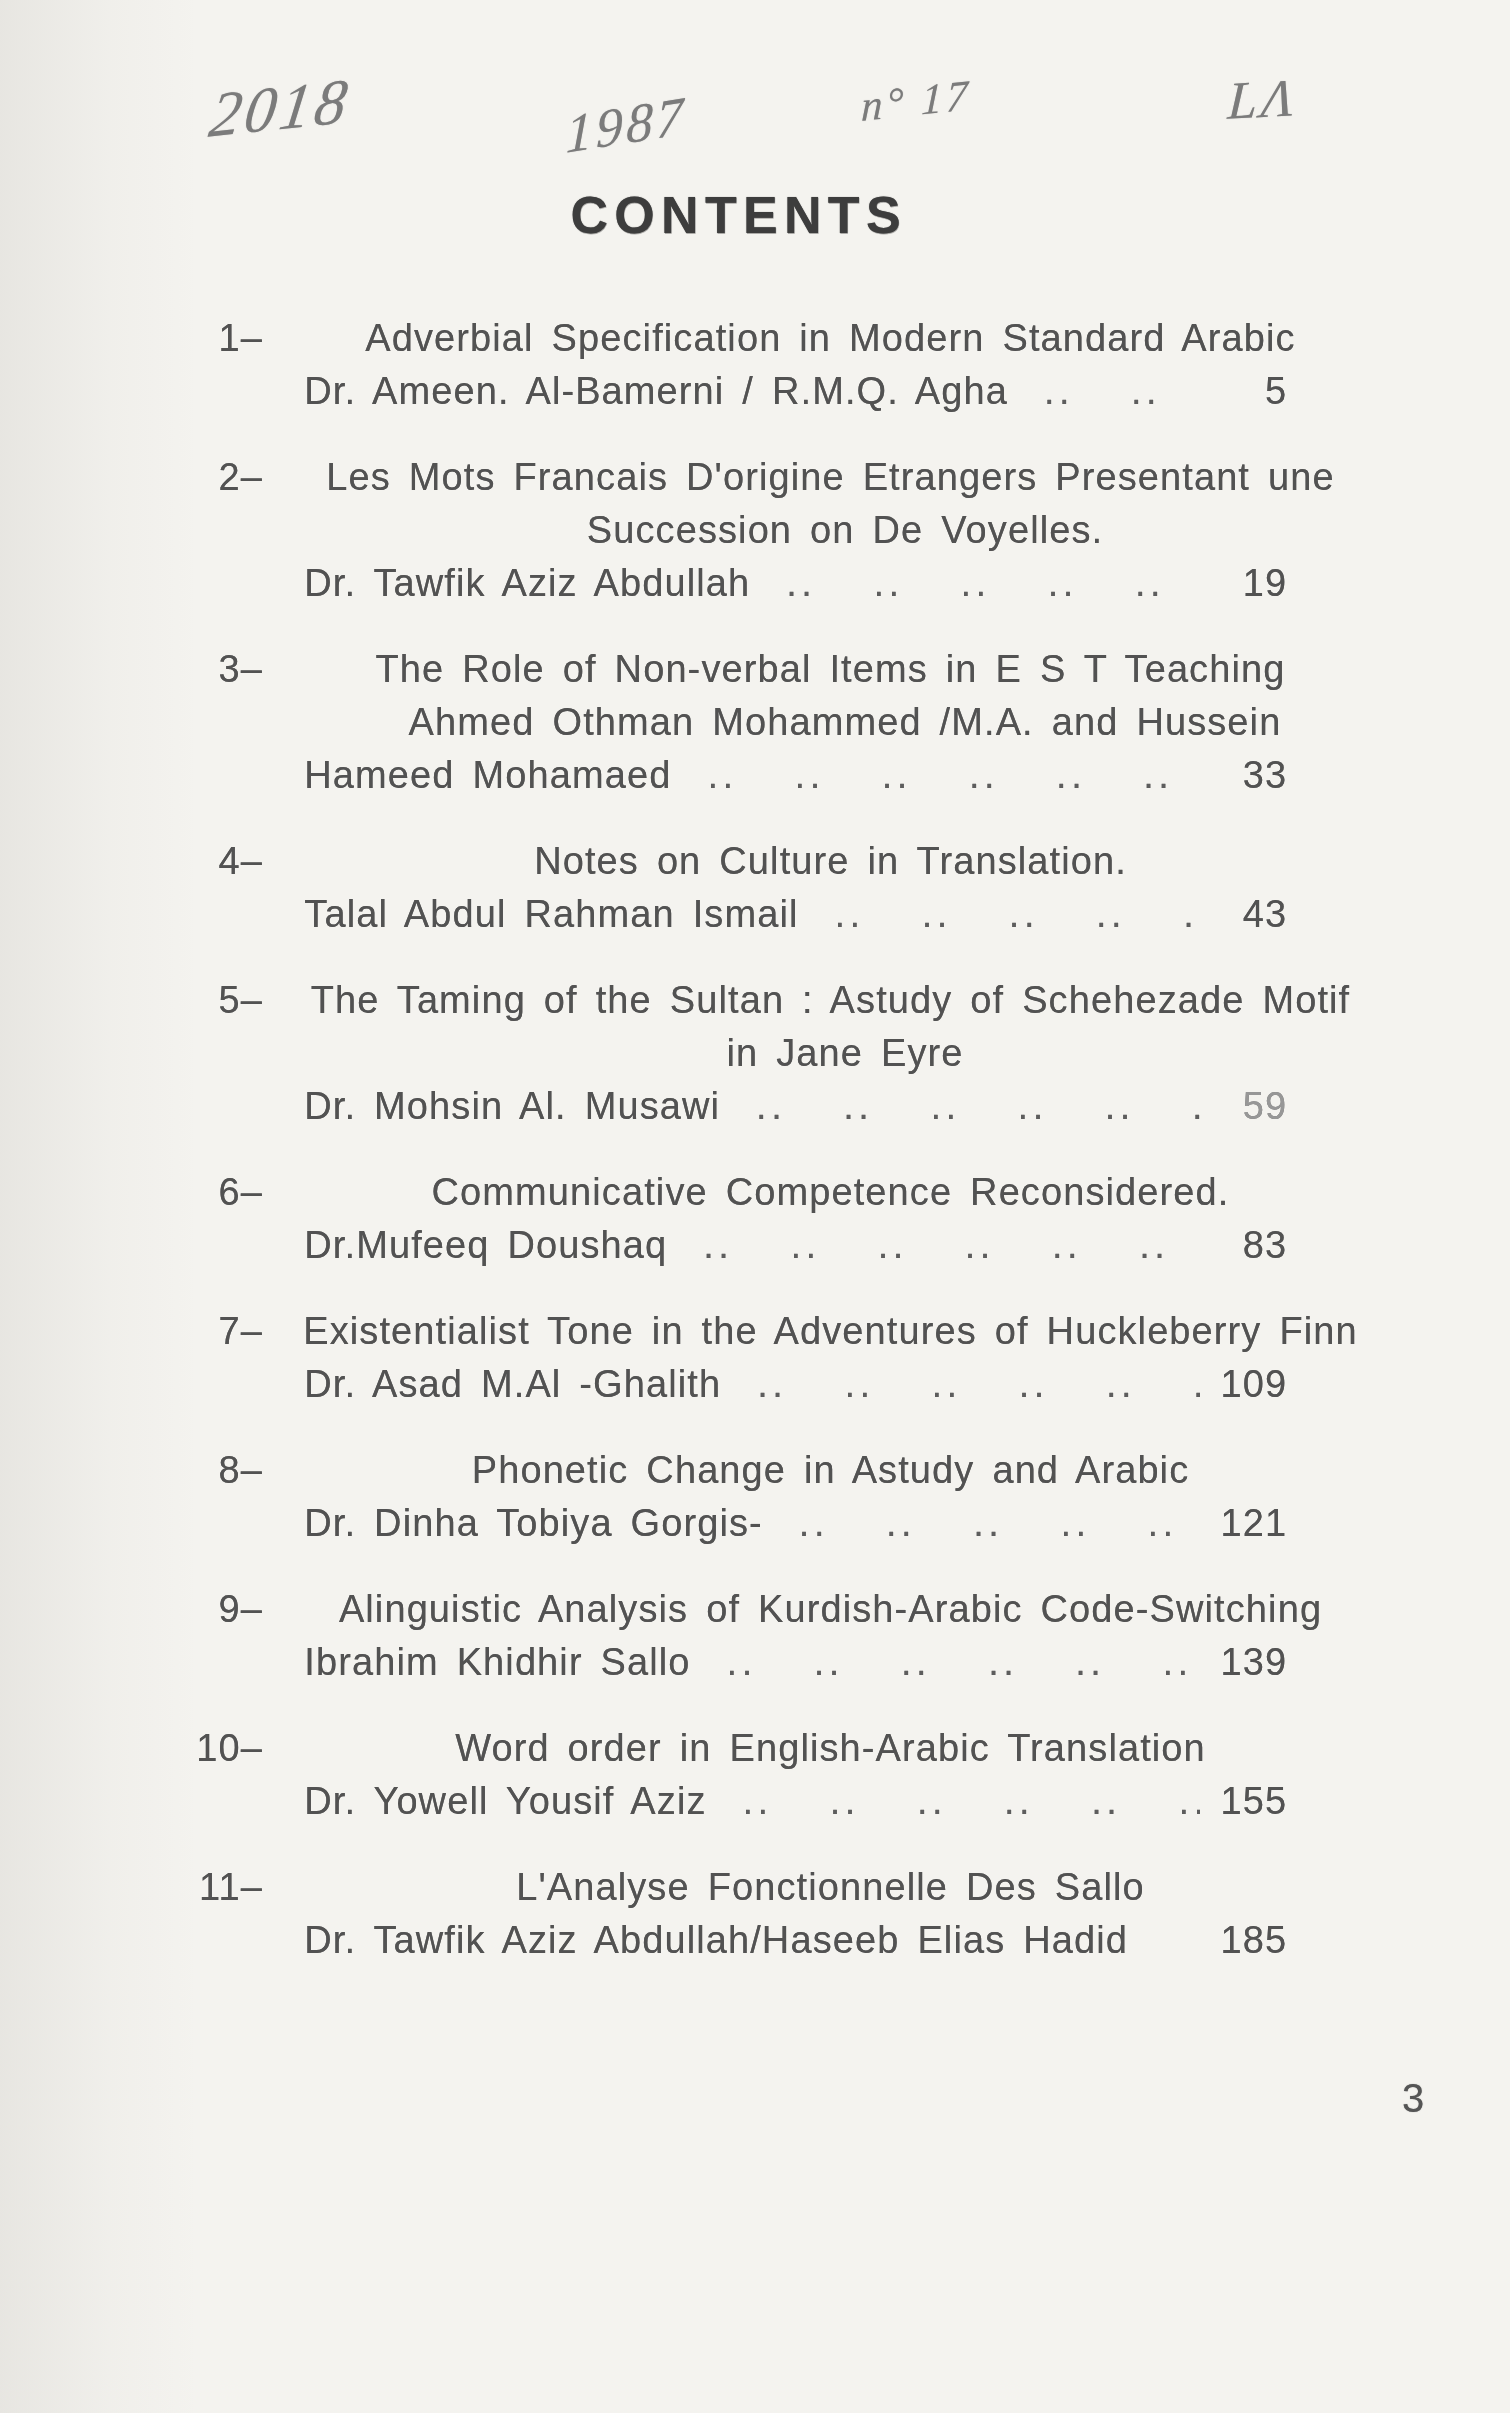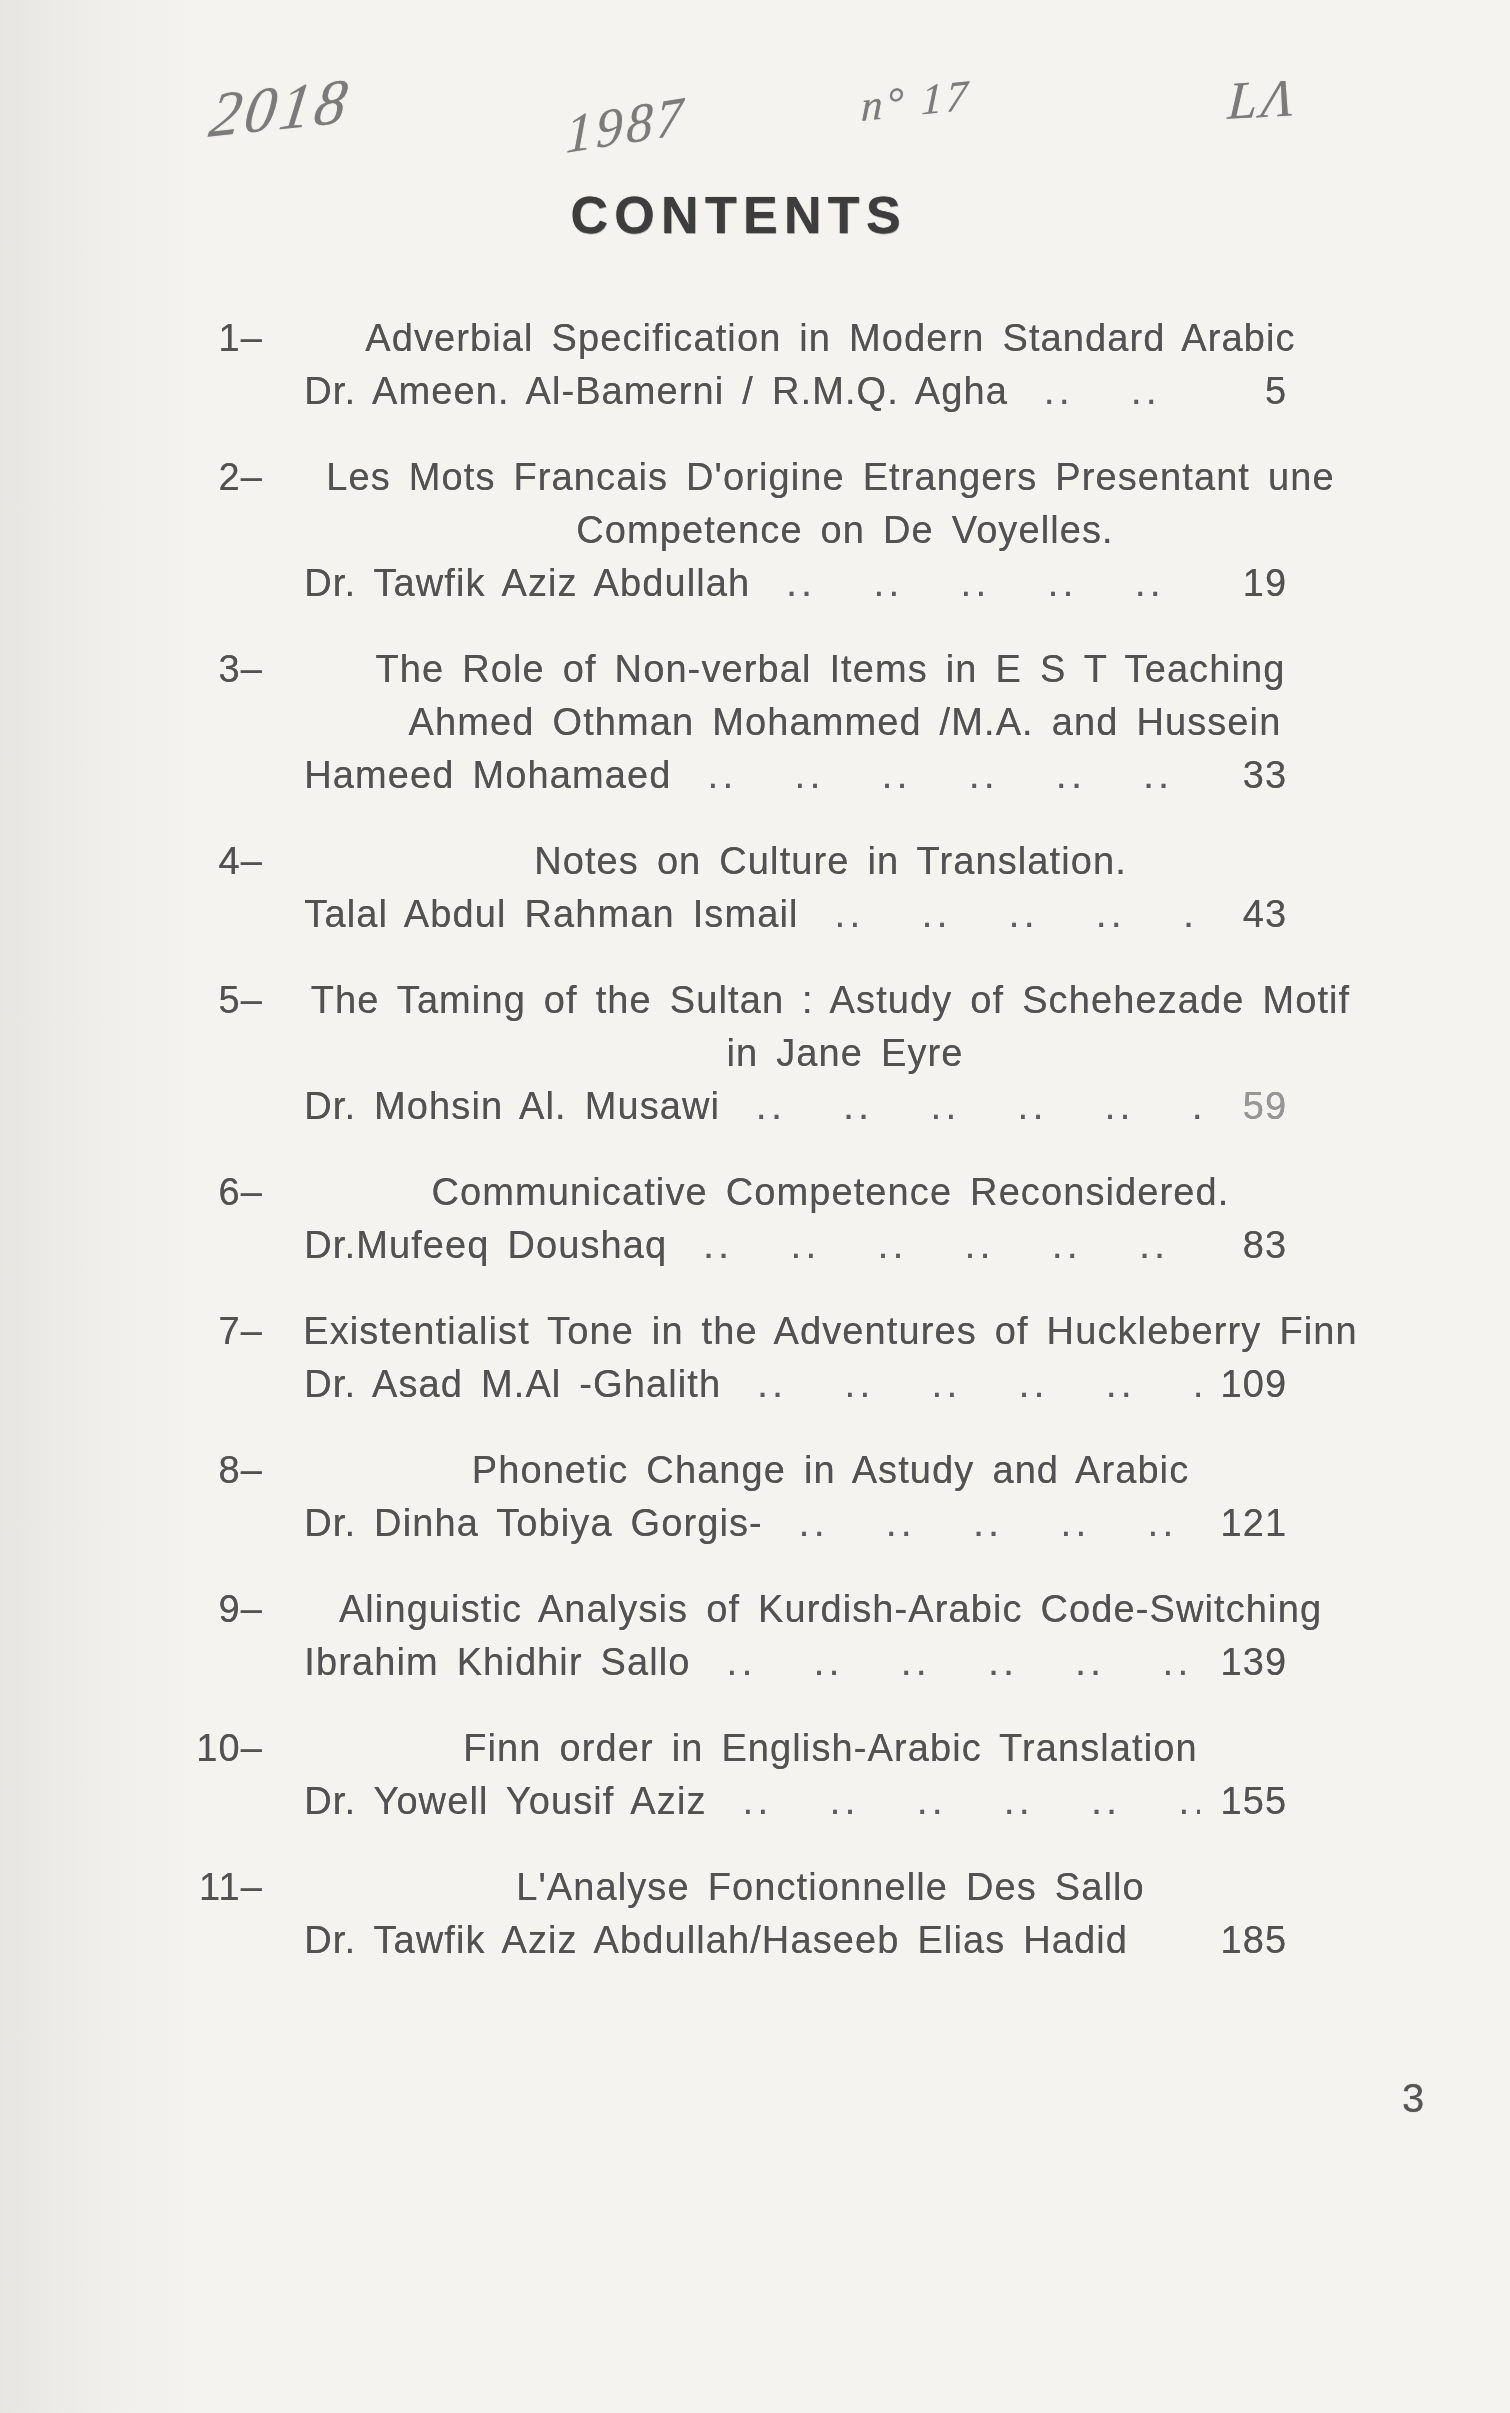--- a/index.html
+++ b/index.html
@@ -121,21 +121,21 @@
         <span class="pageno">5</span>
       </div>
     </div>
   </div>
 
   <div class="entry">
     <div class="num">2–</div>
     <div class="ebody">
       <div class="titles">
             <div class="line title-line">Les Mots Francais D'origine Etrangers Presentant une</div>
-            <div class="line title-line cont">Competence on De Voyelles.</div>
+            <div class="line title-line cont">Succession on De Voyelles.</div>
           </div>
       <div class="author-row">
         <span class="author">Dr. Tawfik Aziz Abdullah</span>
         <span class="dots">.. .. .. .. .. ..</span>
         <span class="pageno">19</span>
       </div>
     </div>
   </div>
 
   <div class="entry">
@@ -235,21 +235,21 @@
         <span class="dots">.. .. .. .. .. ..</span>
         <span class="pageno">139</span>
       </div>
     </div>
   </div>
 
   <div class="entry">
     <div class="num">10–</div>
     <div class="ebody">
       <div class="titles">
-            <div class="line title-line">Finn order in English-Arabic Translation</div>
+            <div class="line title-line">Word order in English-Arabic Translation</div>
           </div>
       <div class="author-row">
         <span class="author">Dr. Yowell Yousif Aziz</span>
         <span class="dots">.. .. .. .. .. ..</span>
         <span class="pageno">155</span>
       </div>
     </div>
   </div>
 
   <div class="entry">

